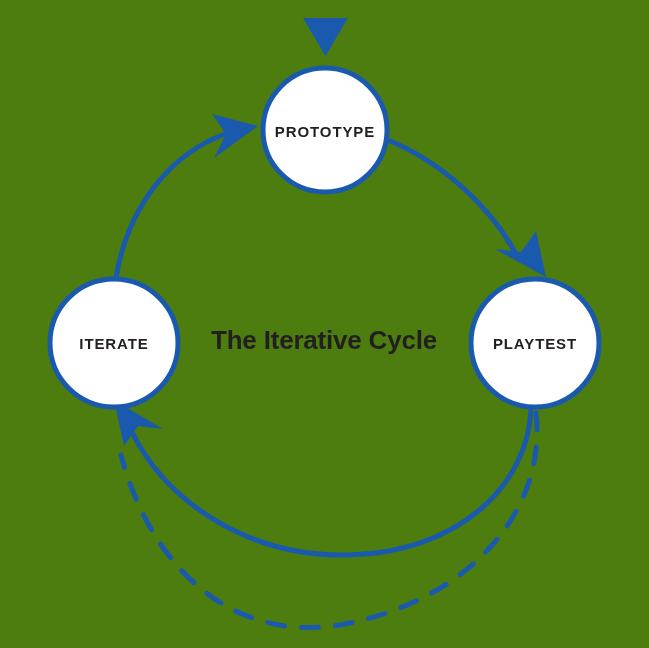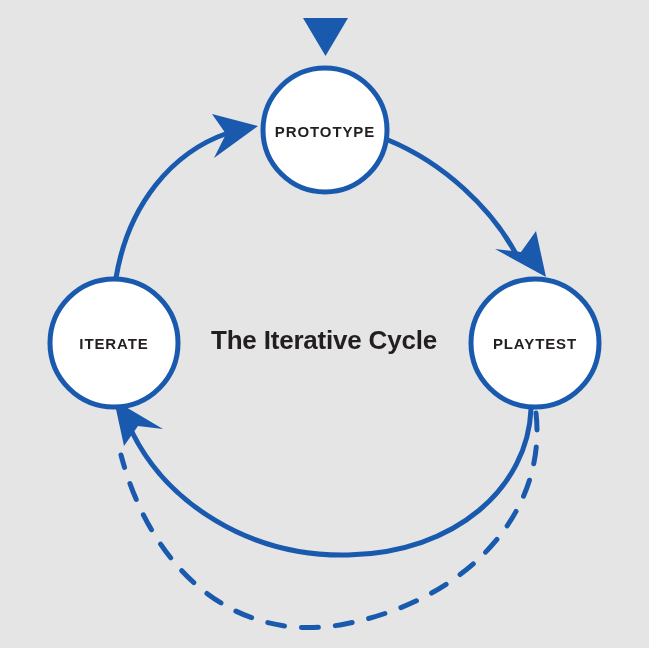--- a/index.html
+++ b/index.html
@@ -11,21 +11,21 @@
   body {
     width: 649px;
     height: 648px;
     overflow: hidden;
     font-family: "Liberation Sans", sans-serif;
   }
   #diagram-root {
     position: relative;
     width: 649px;
     height: 648px;
-    background: #e5e5e5;
+    background: #4d7c0f;
   }
   #cycle-svg {
     position: absolute;
     top: 0;
     left: 0;
     width: 649px;
     height: 648px;
     display: block;
   }
   .node-label {

